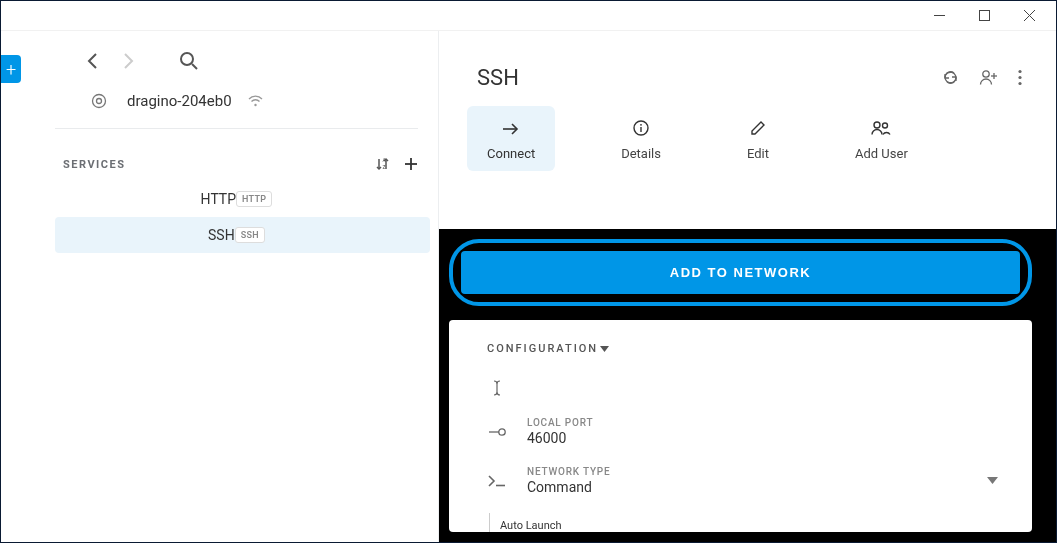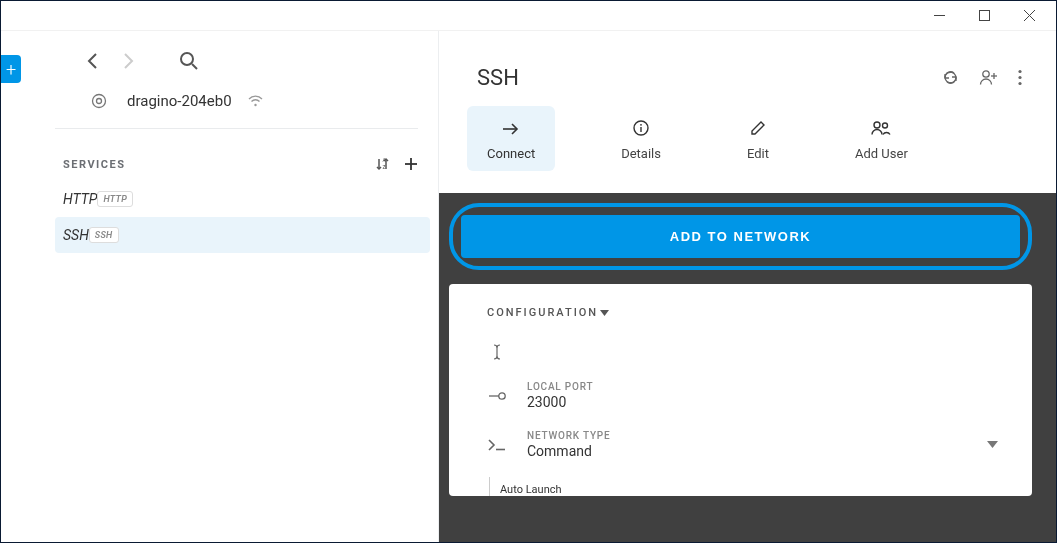--- a/index.html
+++ b/index.html
@@ -104,27 +104,26 @@
     font-size: 11px;
     font-weight: 700;
     letter-spacing: 1.5px;
     color: #6b6e73;
   }
   .services-actions { display: flex; gap: 14px; color: #555; }
 
   .service-item {
     display: flex;
     align-items: center;
-    justify-content: flex-start;
+    justify-content: center;
     padding: 10px 20px 10px 8px;
     border-radius: 4px;
     margin-right: 8px;
     font-size: 14px;
     color: #333;
-    font-style: italic;
   }
   .service-item.selected { background: #e9f4fb; }
   .service-badge {
     font-size: 9px;
     font-weight: 600;
     color: #888;
     border: 1px solid #ddd;
     border-radius: 3px;
     padding: 2px 5px;
     letter-spacing: 0.3px;
@@ -166,23 +165,24 @@
     font-size: 13px;
     color: #444;
     min-width: 60px;
     justify-content: flex-end;
   }
   .action-item.active { background: #e9f4fb; color: #333; }
   .action-icon { color: #333; }
 
   .content-area {
     flex: 1;
-    background: #404040;
+    background: #000000;
     padding: 10px 24px 0 10px;
     overflow: hidden;
+    margin-top: 36px;
   }
 
   .highlight-wrap {
     border: 4px solid #0096e7;
     border-radius: 30px;
     padding: 8px;
     margin-bottom: 14px;
   }
   .add-network-btn {
     width: 100%;
@@ -464,21 +464,21 @@
 
         <div class="config-field">
           <span class="field-icon">
             <svg width="18" height="10" viewBox="0 0 18 10">
                 <circle cx="14" cy="5" r="3.2" fill="none" stroke="#666" stroke-width="1.3"></circle>
                 <line x1="1" y1="5" x2="11" y2="5" stroke="#666" stroke-width="1.3"></line>
               </svg>
           </span>
           <div class="field-text">
             <div class="field-label">LOCAL PORT</div>
-            <div class="field-value">23000</div>
+            <div class="field-value">46000</div>
           </div>
         </div>
 
         <div class="config-field">
           <span class="field-icon">
             <svg width="18" height="12" viewBox="0 0 18 12">
                 <polyline points="1,1 6,6 1,11" fill="none" stroke="#666" stroke-width="1.6"></polyline>
                 <line x1="8" y1="10.5" x2="17" y2="10.5" stroke="#666" stroke-width="1.6"></line>
               </svg>
           </span>

